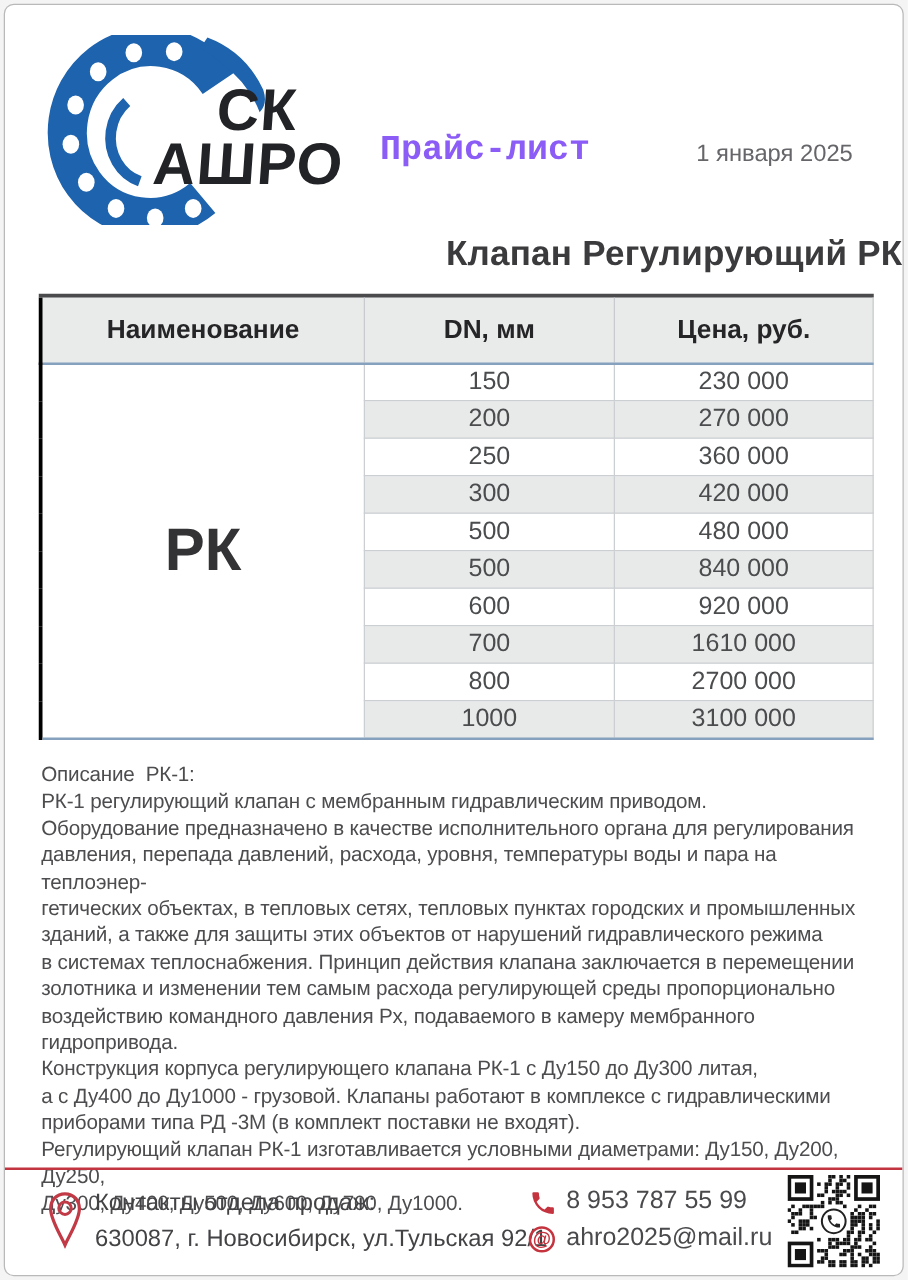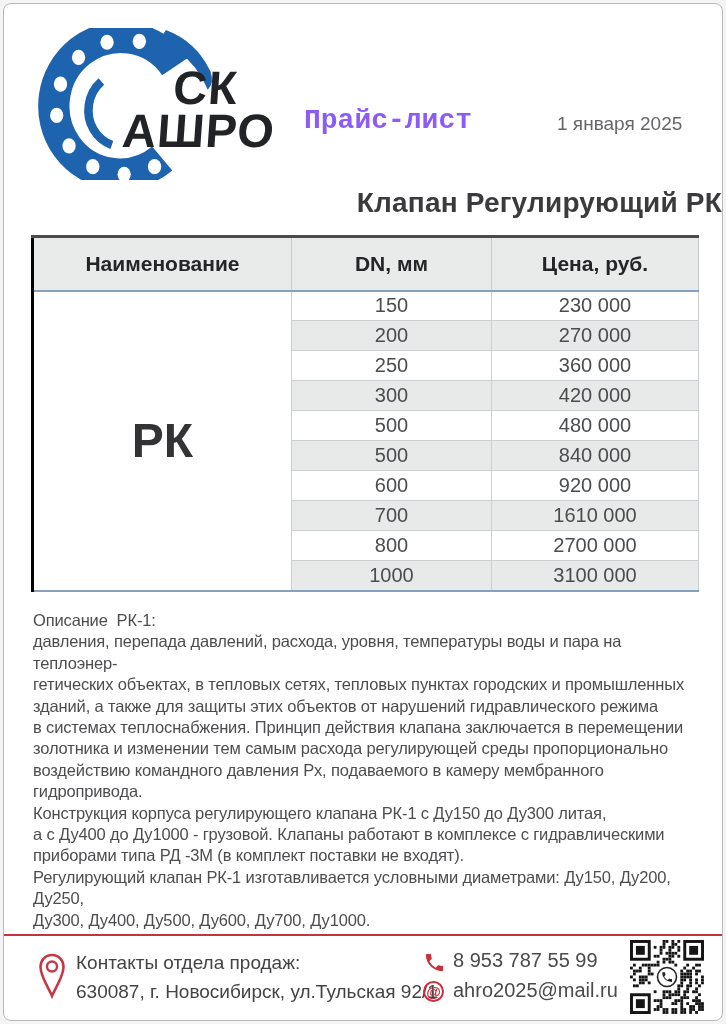--- a/index.html
+++ b/index.html
@@ -147,20 +147,22 @@
         </tr>
       <tr>
           <td>1000</td>
           <td>3100 000</td>
         </tr>
     </tbody>
   </table>
 
   <div class="description">
     <div class="desc-line">Описание  РК-1:</div>
+    <div class="desc-line">РК-1 регулирующий клапан с мембранным гидравлическим приводом.</div>
+    <div class="desc-line">Оборудование предназначено в качестве исполнительного органа для регулирования</div>
     <div class="desc-line">давления, перепада давлений, расхода, уровня, температуры воды и пара на теплоэнер-</div>
     <div class="desc-line">гетических объектах, в тепловых сетях, тепловых пунктах городских и промышленных</div>
     <div class="desc-line">зданий, а также для защиты этих объектов от нарушений гидравлического режима</div>
     <div class="desc-line">в системах теплоснабжения. Принцип действия клапана заключается в перемещении</div>
     <div class="desc-line">золотника и изменении тем самым расхода регулирующей среды пропорционально</div>
     <div class="desc-line">воздействию командного давления Рх, подаваемого в камеру мембранного гидропривода.</div>
     <div class="desc-line">Конструкция корпуса регулирующего клапана РК-1 с Ду150 до Ду300 литая,</div>
     <div class="desc-line">а с Ду400 до Ду1000 - грузовой. Клапаны работают в комплексе с гидравлическими</div>
     <div class="desc-line">приборами типа РД -3М (в комплект поставки не входят).</div>
     <div class="desc-line">Регулирующий клапан РК-1 изготавливается условными диаметрами: Ду150, Ду200, Ду250,</div>

